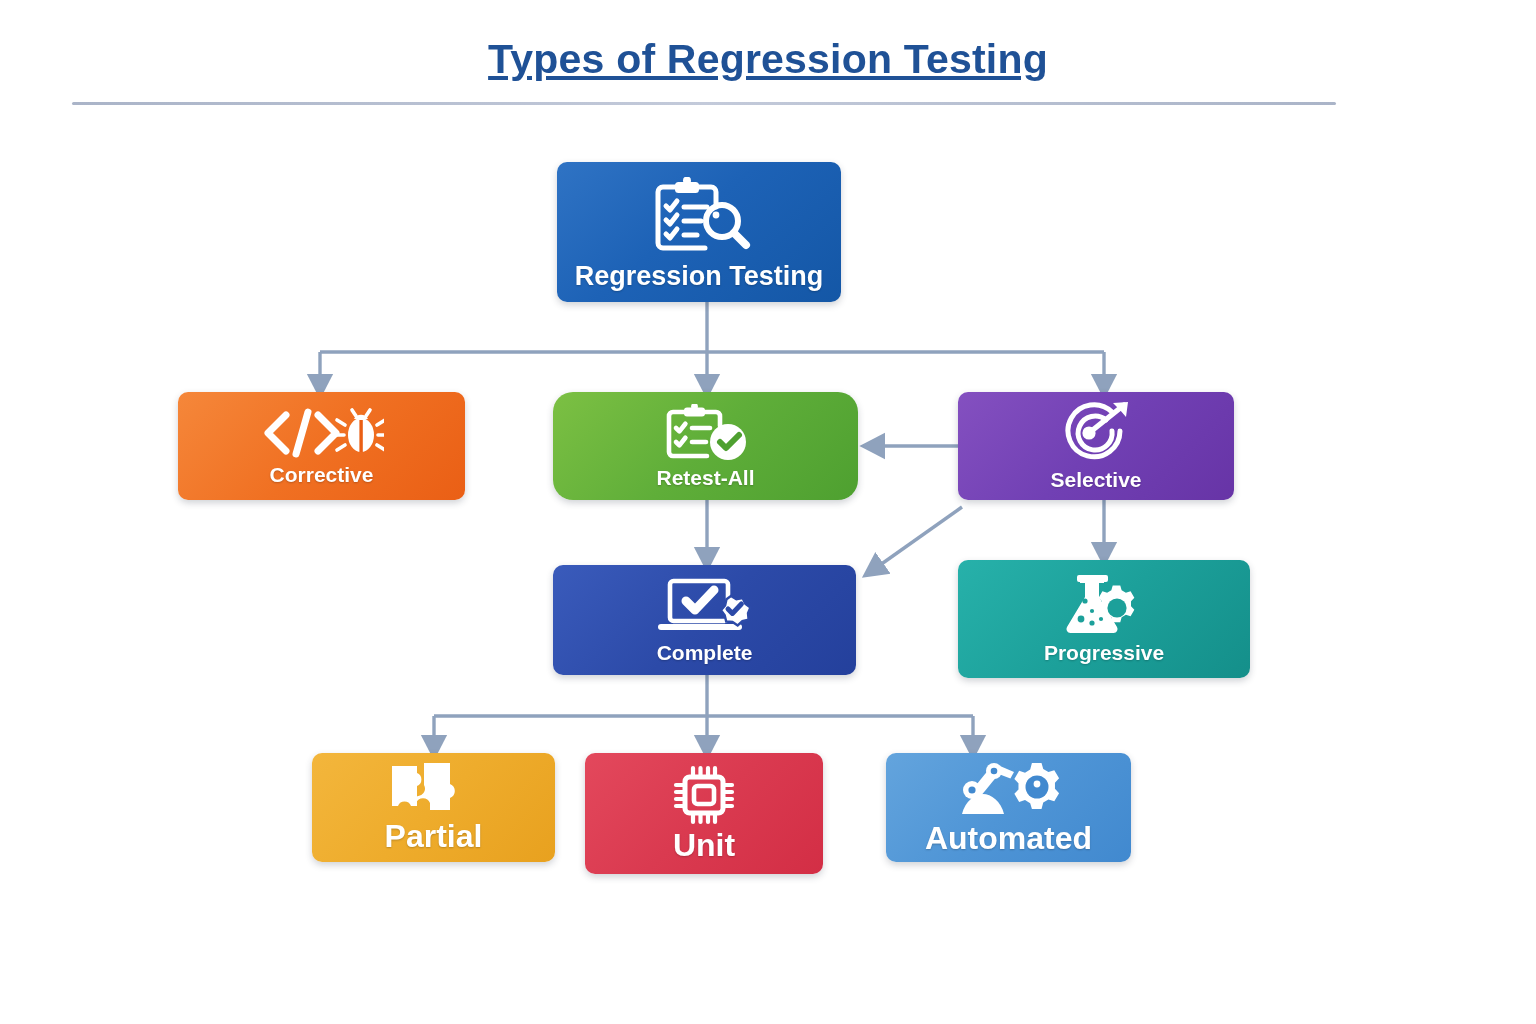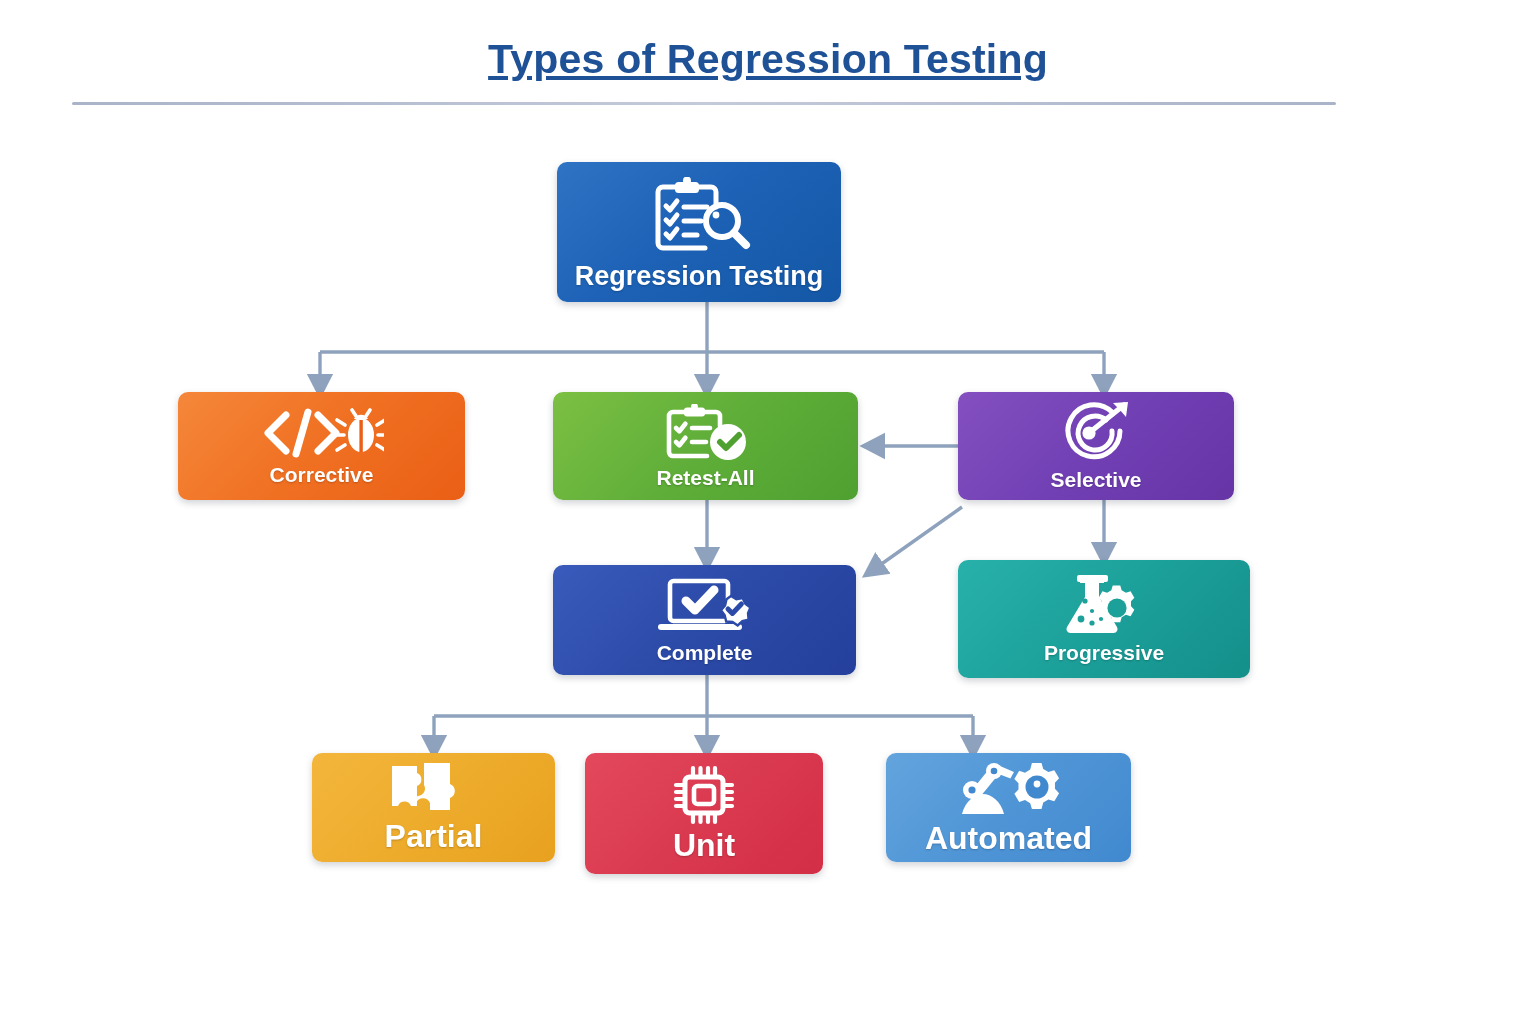--- a/index.html
+++ b/index.html
@@ -55,21 +55,21 @@
   
   #n-root{left:541px;top:162px;width:284px;height:140px;
     background:linear-gradient(140deg,#2f73c4 0%,#1d62b6 45%,#1457a6 100%);margin-left:16px;}
   #n-root .ico{margin-top:4px;}
   #n-root .lbl{font-size:27px;margin-top:6px;}
 
   
   #n-corrective{left:178px;top:392px;width:287px;height:108px;
     background:linear-gradient(135deg,#f5873a 0%,#f07022 50%,#ea5f15 100%);}
   #n-retestall{left:553px;top:392px;width:305px;height:108px;
-    background:linear-gradient(135deg,#7cc043 0%,#5fae39 50%,#4ea030 100%);}
+    background:linear-gradient(135deg,#7cc043 0%,#5fae39 50%,#4ea030 100%);border-radius:20px;}
   #n-selective{left:958px;top:392px;width:276px;height:108px;
     background:linear-gradient(135deg,#8450c0 0%,#7140b4 50%,#6734a6 100%);}
 
   
   #n-complete{left:553px;top:565px;width:303px;height:110px;
     background:linear-gradient(135deg,#3a5bbb 0%,#2c4aa8 50%,#24409c 100%);}
   #n-progressive{left:958px;top:560px;width:292px;height:118px;
     background:linear-gradient(135deg,#27b1aa 0%,#1ca09a 50%,#148f8a 100%);}
 
   

